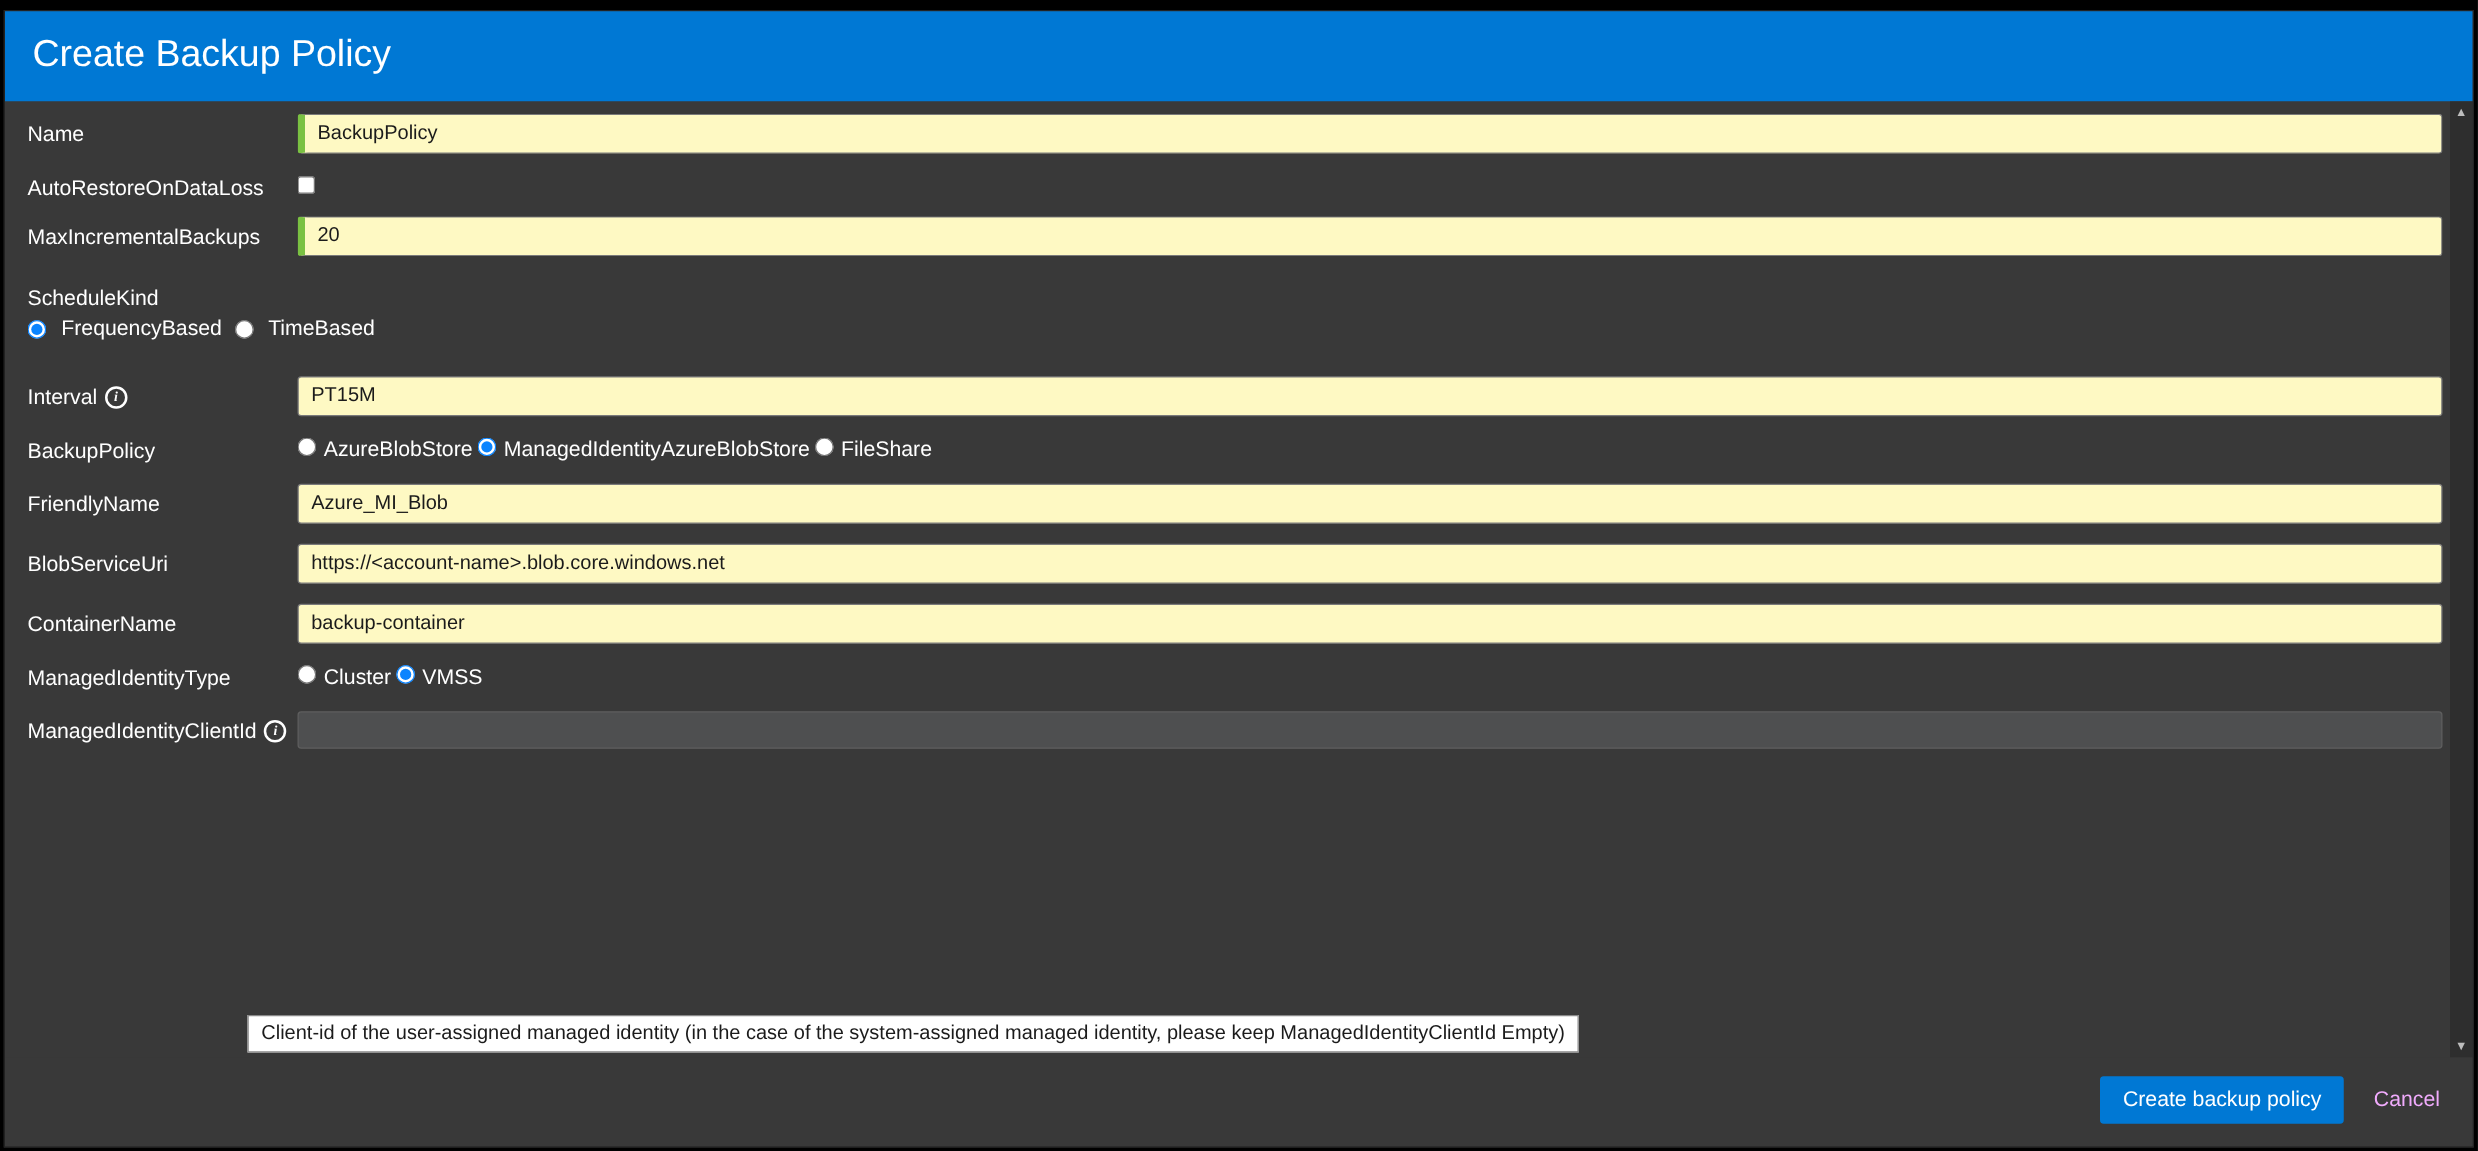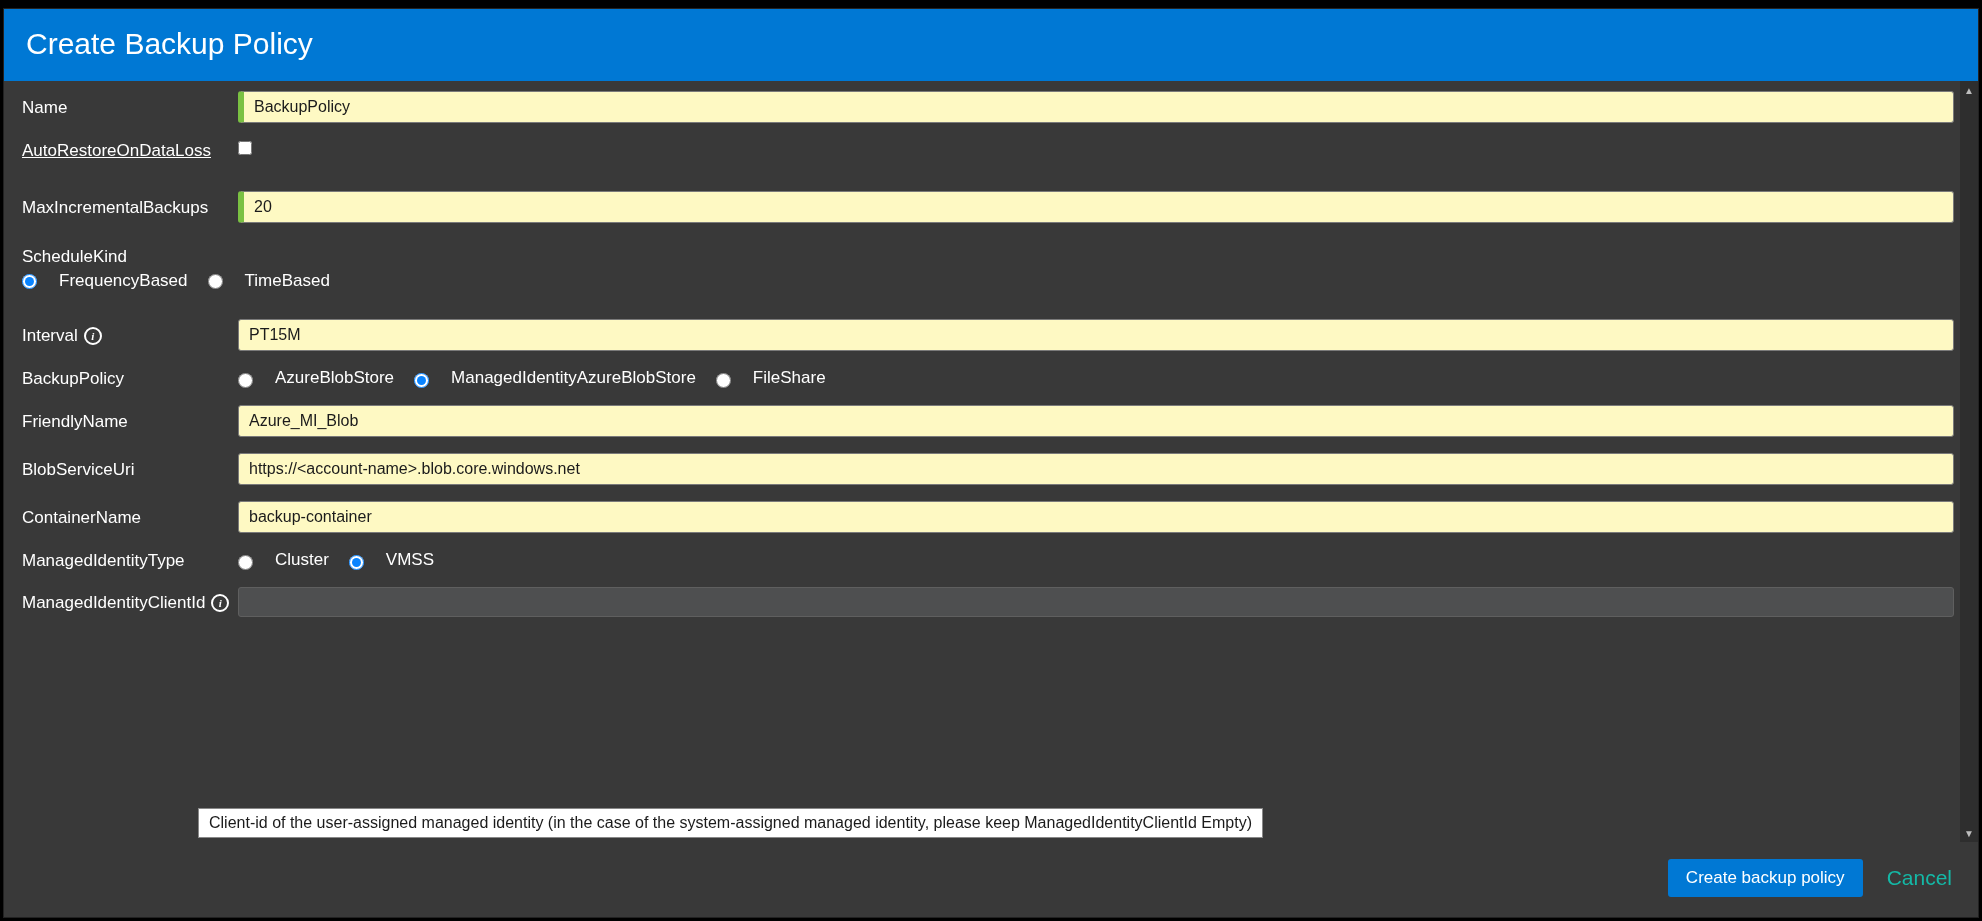--- a/index.html
+++ b/index.html
@@ -84,28 +84,28 @@
     .text-input.validated { border-left: 6px solid #7ac142; }
     .checkbox {
       width: 14px; height: 14px;
       accent-color: #222;
       cursor: pointer;
     }
     .section-label { font-size: 17px; margin-top: 8px; margin-bottom: 4px; }
     .radio-line {
       display: flex;
       align-items: center;
-      gap: 18px;
+      gap: 8px;
       margin-bottom: 28px;
       font-size: 17px;
     }
     .radio-inline {
       display: flex;
-      align-items: flex-end;
-      gap: 18px;
+      align-items: flex-start;
+      gap: 2px;
       font-size: 17px;
     }
     input[type="radio"] {
       width: 15px; height: 15px;
       margin-right: 4px;
       margin-left: 0;
       accent-color: #0a84ff;
       cursor: pointer;
     }
     .radio-label { margin-right: 2px; cursor: pointer; }
@@ -134,23 +134,23 @@
       background: #0078d4;
       color: #fff;
       border: none;
       padding: 9px 18px;
       font-size: 17px;
       border-radius: 3px;
       cursor: pointer;
     }
     .btn-link {
       background: none;
-      color: #14b8a6;
+      color: #f0abfc;
       border: none;
-      font-size: 21px;
+      font-size: 17px;
       cursor: pointer;
       padding: 9px 4px 9px 4px;
     }
     .tooltip {
       position: absolute;
       left: 194px;
       bottom: 4px;
       background: #fff;
       color: #1b1b1b;
       padding: 5px 10px;
@@ -183,21 +183,21 @@
   <div class="body-wrap">
     <div class="body">
 
       <div class="row">
         <div class="label-col">Name</div>
         <div class="input-col">
           <input class="text-input validated" type="text" value="BackupPolicy" style="">
         </div>
       </div>
 
-      <div class="row" style="margin-bottom:30px;text-decoration:underline;">
+      <div class="row" style="margin-bottom:12px;">
         <div class="label-col">AutoRestoreOnDataLoss</div>
         <div class="input-col">
           <input class="checkbox" type="checkbox" style="">
         </div>
       </div>
 
       <div class="row" style="margin-bottom:24px;">
         <div class="label-col">MaxIncrementalBackups</div>
         <div class="input-col">
           <input class="text-input validated" type="text" value="20" style="">

